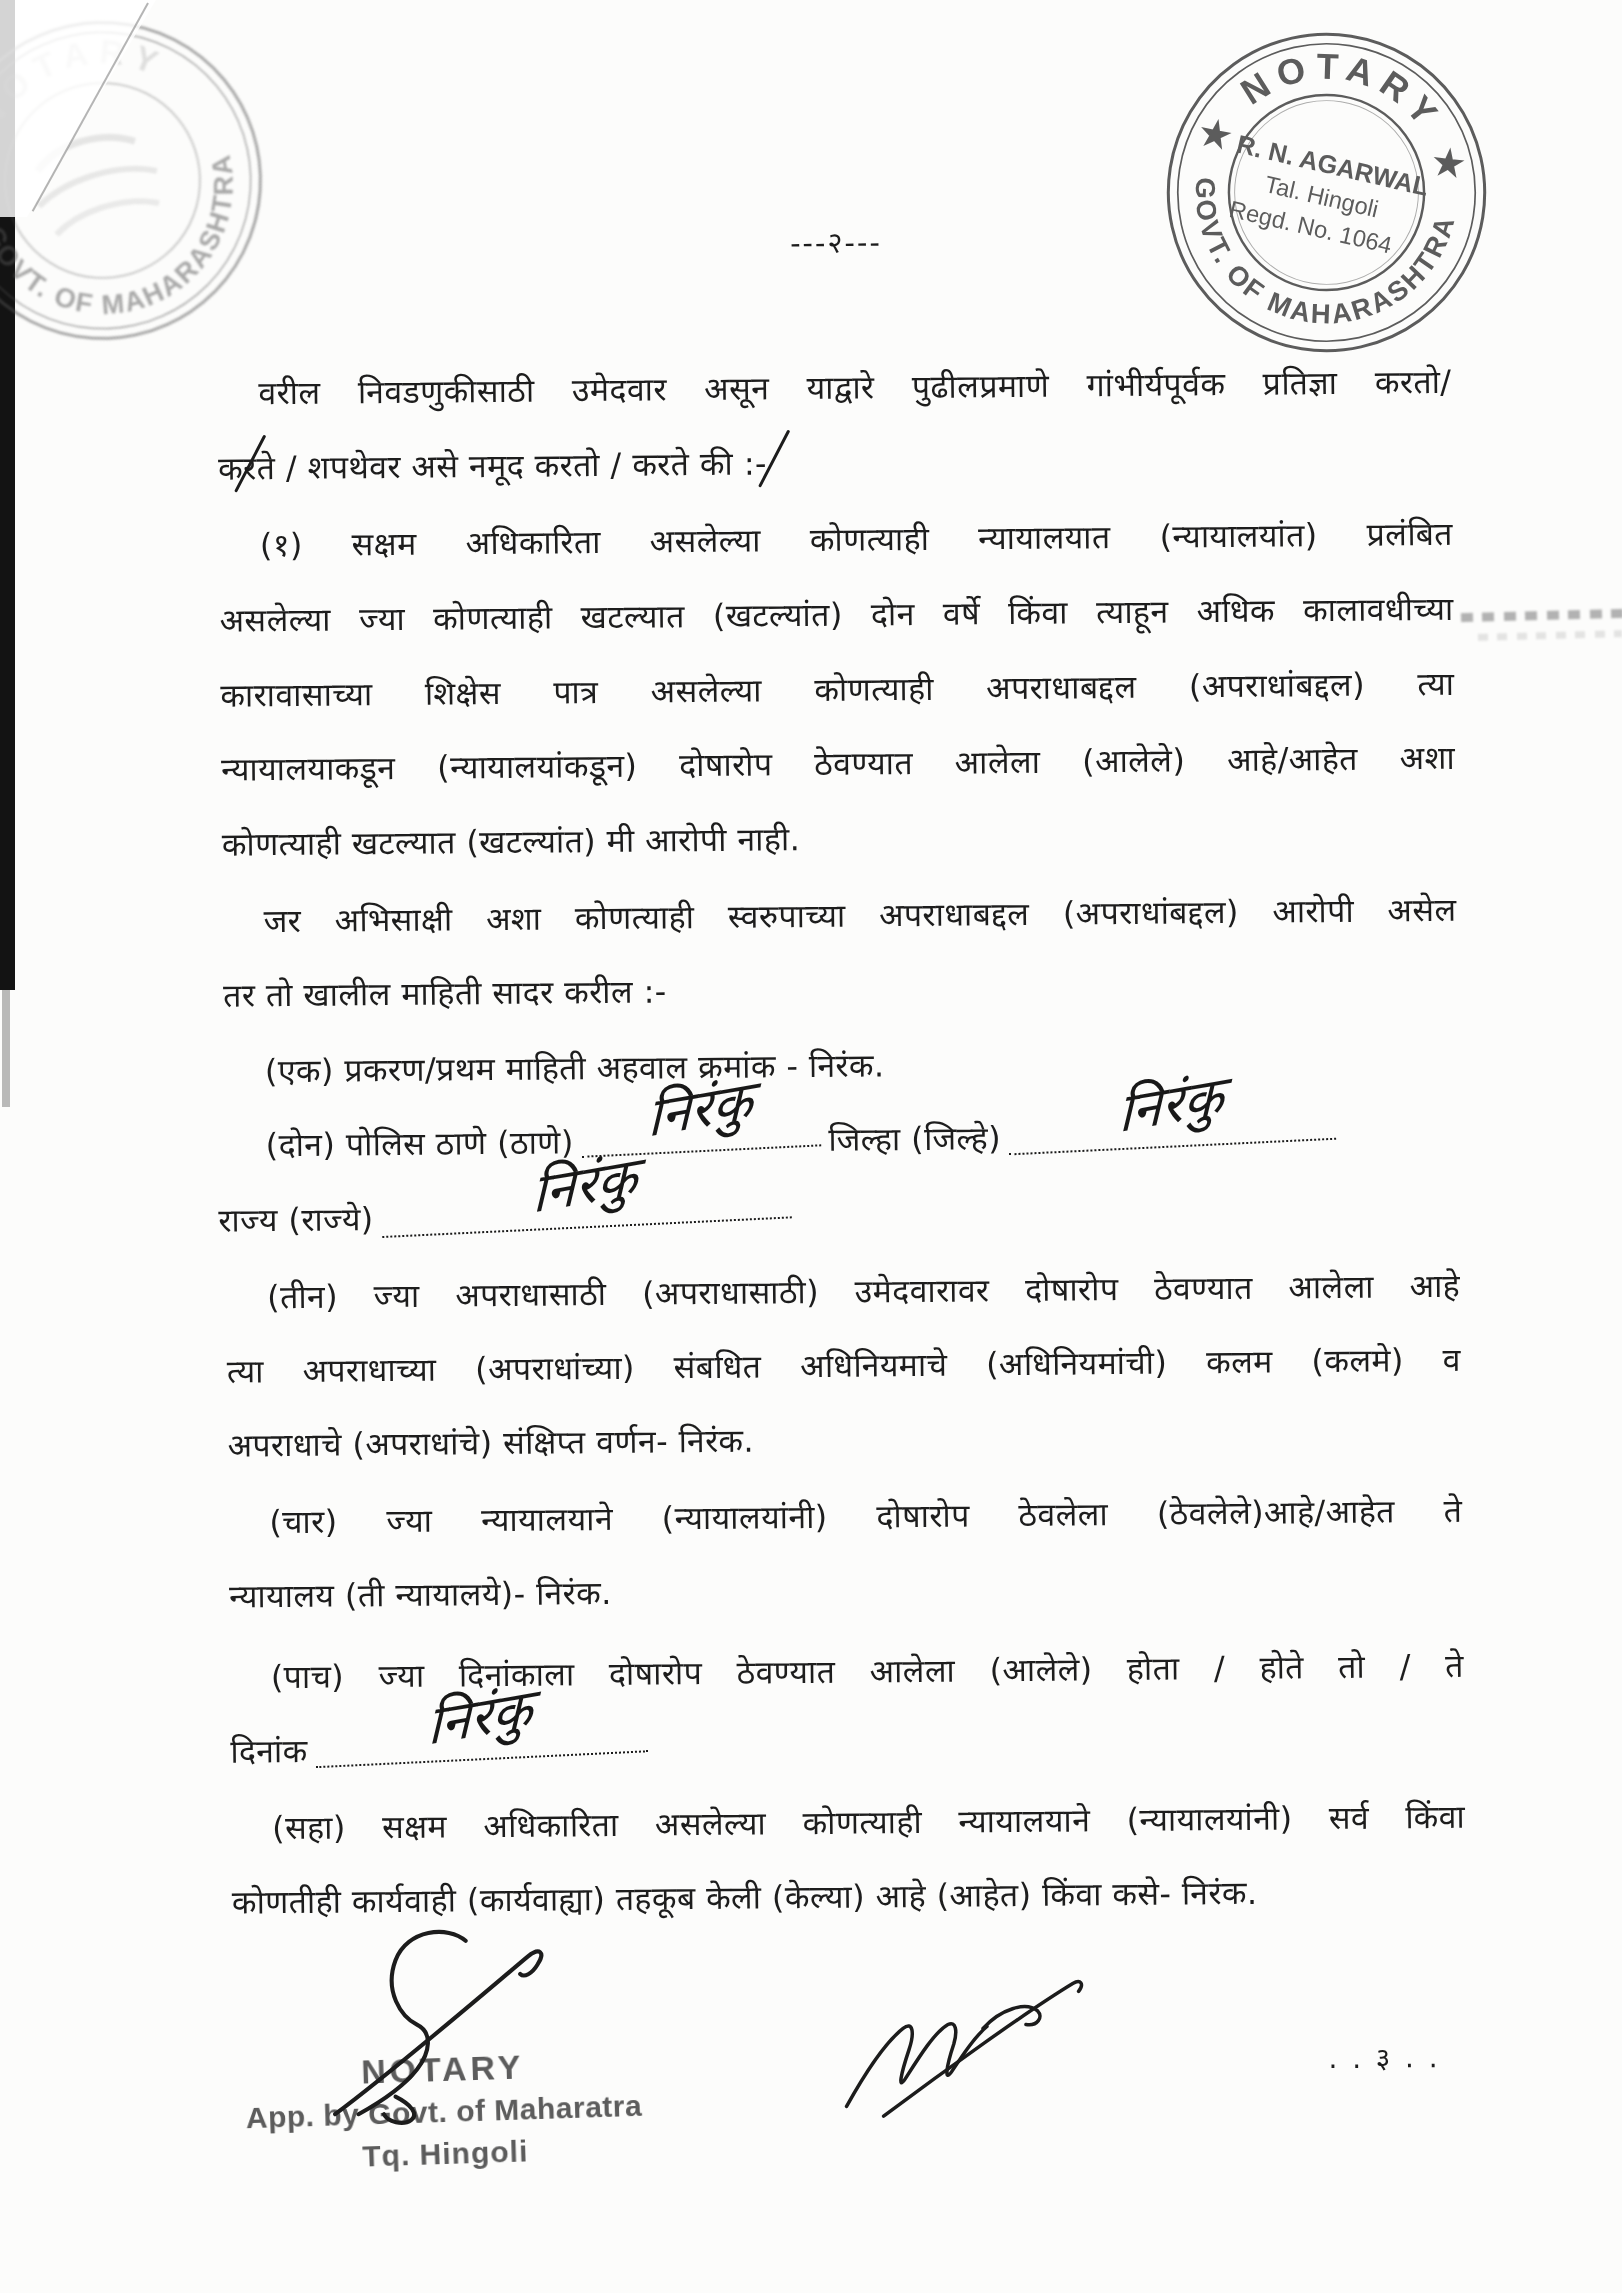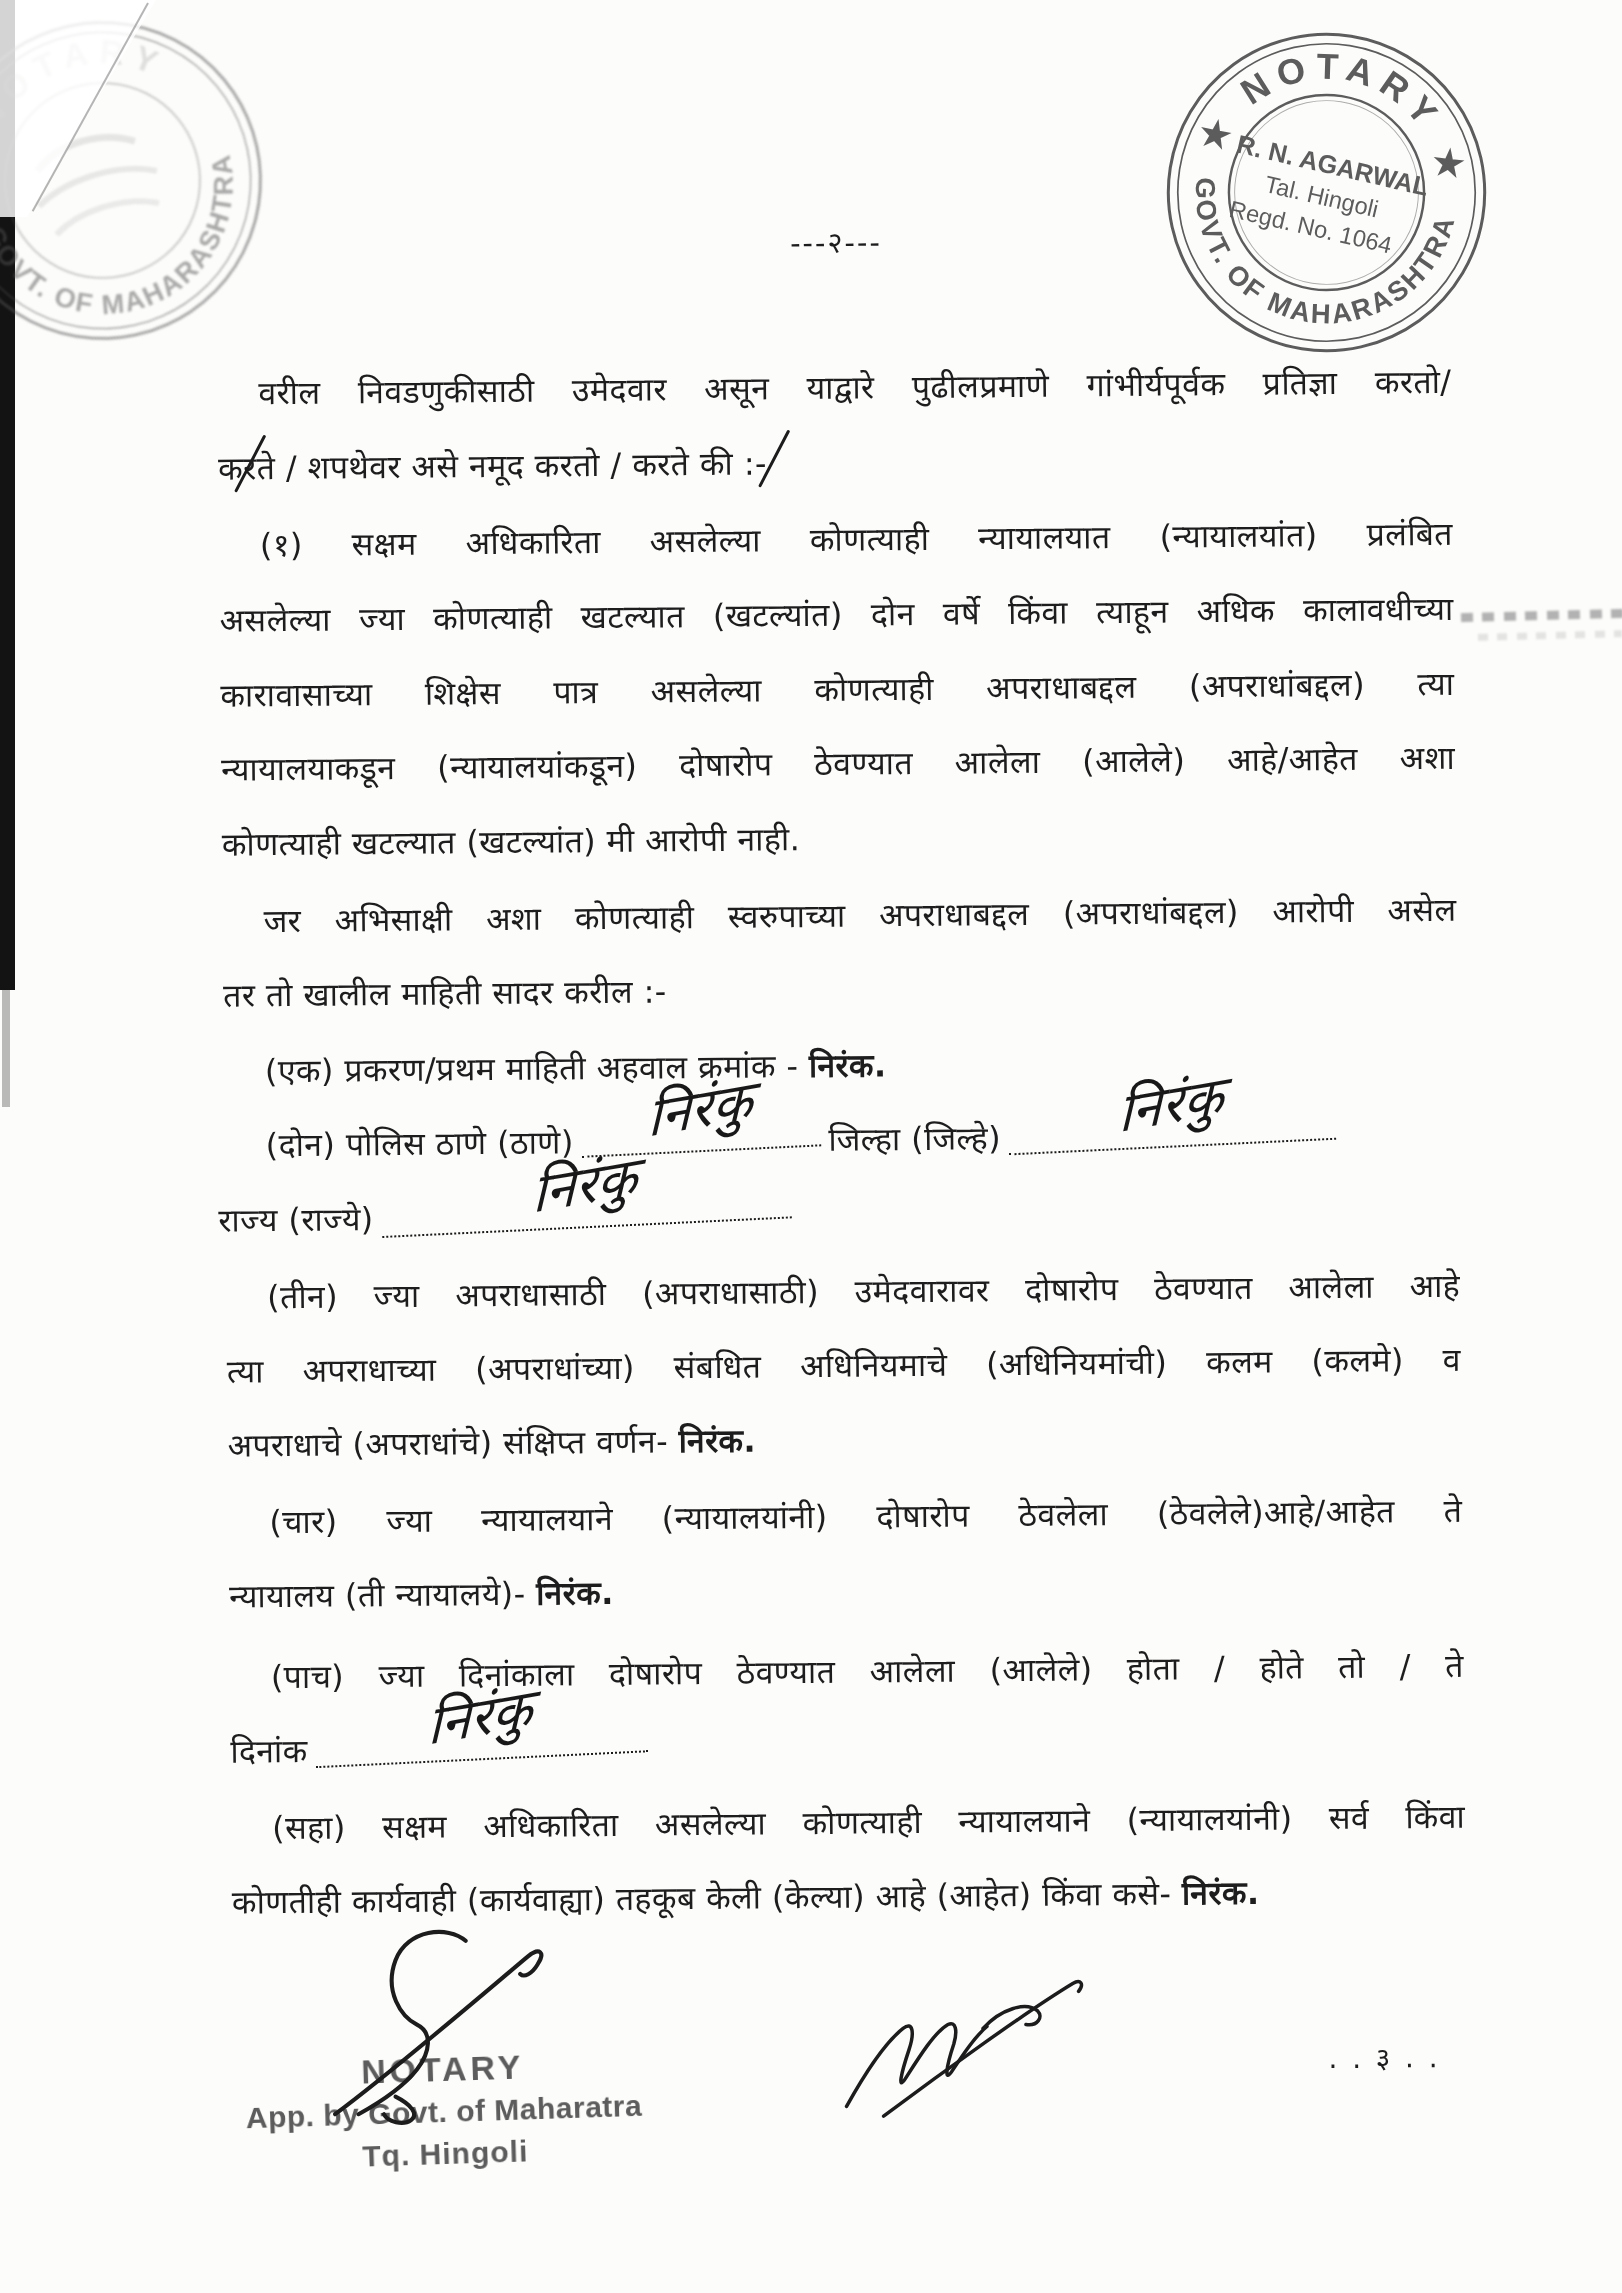--- a/index.html
+++ b/index.html
@@ -22,21 +22,21 @@
     background:repeating-linear-gradient(90deg,rgba(90,90,90,.45) 0 11.7px,rgba(0,0,0,0) 11.7px 21.5px);
     filter:blur(1px);transform:rotate(-1.5deg);}
   .smudge2{left:1478px;top:632px;width:144px;height:6.8px;opacity:.3;
     background:repeating-linear-gradient(90deg,rgba(90,90,90,.5) 0 9.8px,rgba(0,0,0,0) 9.8px 19.5px);
     filter:blur(1px);transform:rotate(-1.5deg);}
   
   .content{left:0;top:0;width:1623px;height:2294px;transform:rotate(-0.55deg);
     transform-origin:293px 1073px;z-index:6;}
   .tl{position:absolute;font-size:32px;letter-spacing:0.4px;white-space:nowrap;line-height:45px;}
   .just{white-space:normal;text-align:justify;text-align-last:justify;}
-  .bold{font-weight:700;}
+  .bold{font-weight:400;}
   .pgtop{font-size:29px;letter-spacing:2px;}
   .pgbot{font-size:28px;letter-spacing:2.9px;}
   .dots{display:inline-block;height:29px;border-bottom:2.9px dotted #1a1a1a;
     position:relative;transform:rotate(-2.2deg);margin:0 7.8px;vertical-align:baseline;}
   .hand{position:absolute;left:50%;top:-35px;
     transform:translateX(-50%) rotate(-7deg) skewX(-10deg);
     font-size:53px;color:#181818;font-style:oblique;white-space:nowrap;}
   .strike{position:absolute;width:64px;height:2.9px;background:#1c1c1c;border-radius:2px;
     transform:rotate(-62deg);transform-origin:left center;}
   

